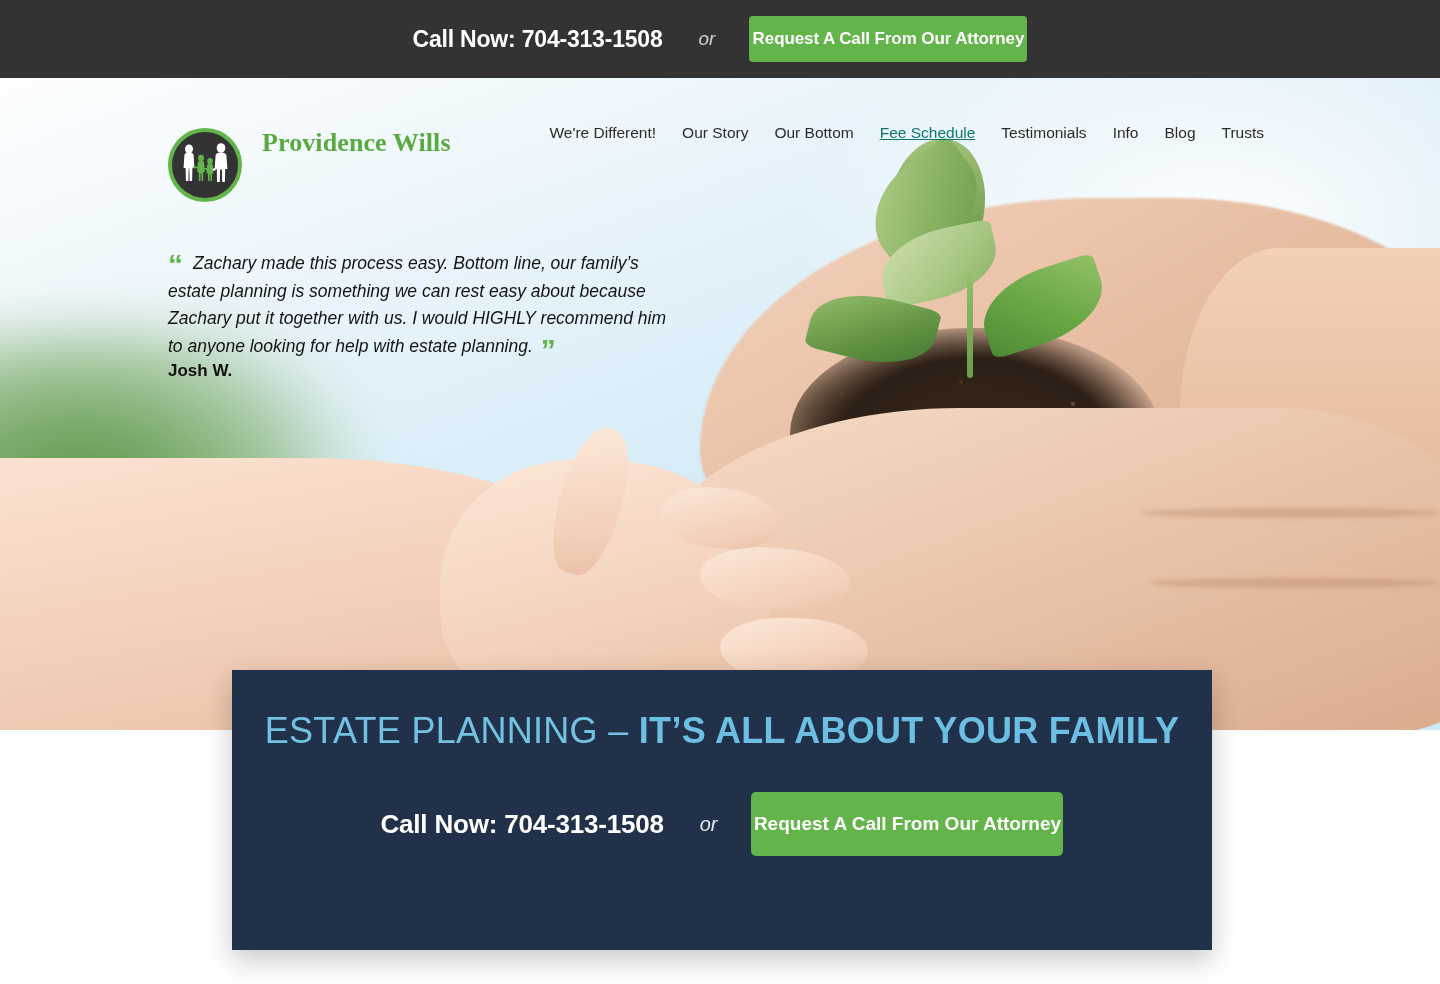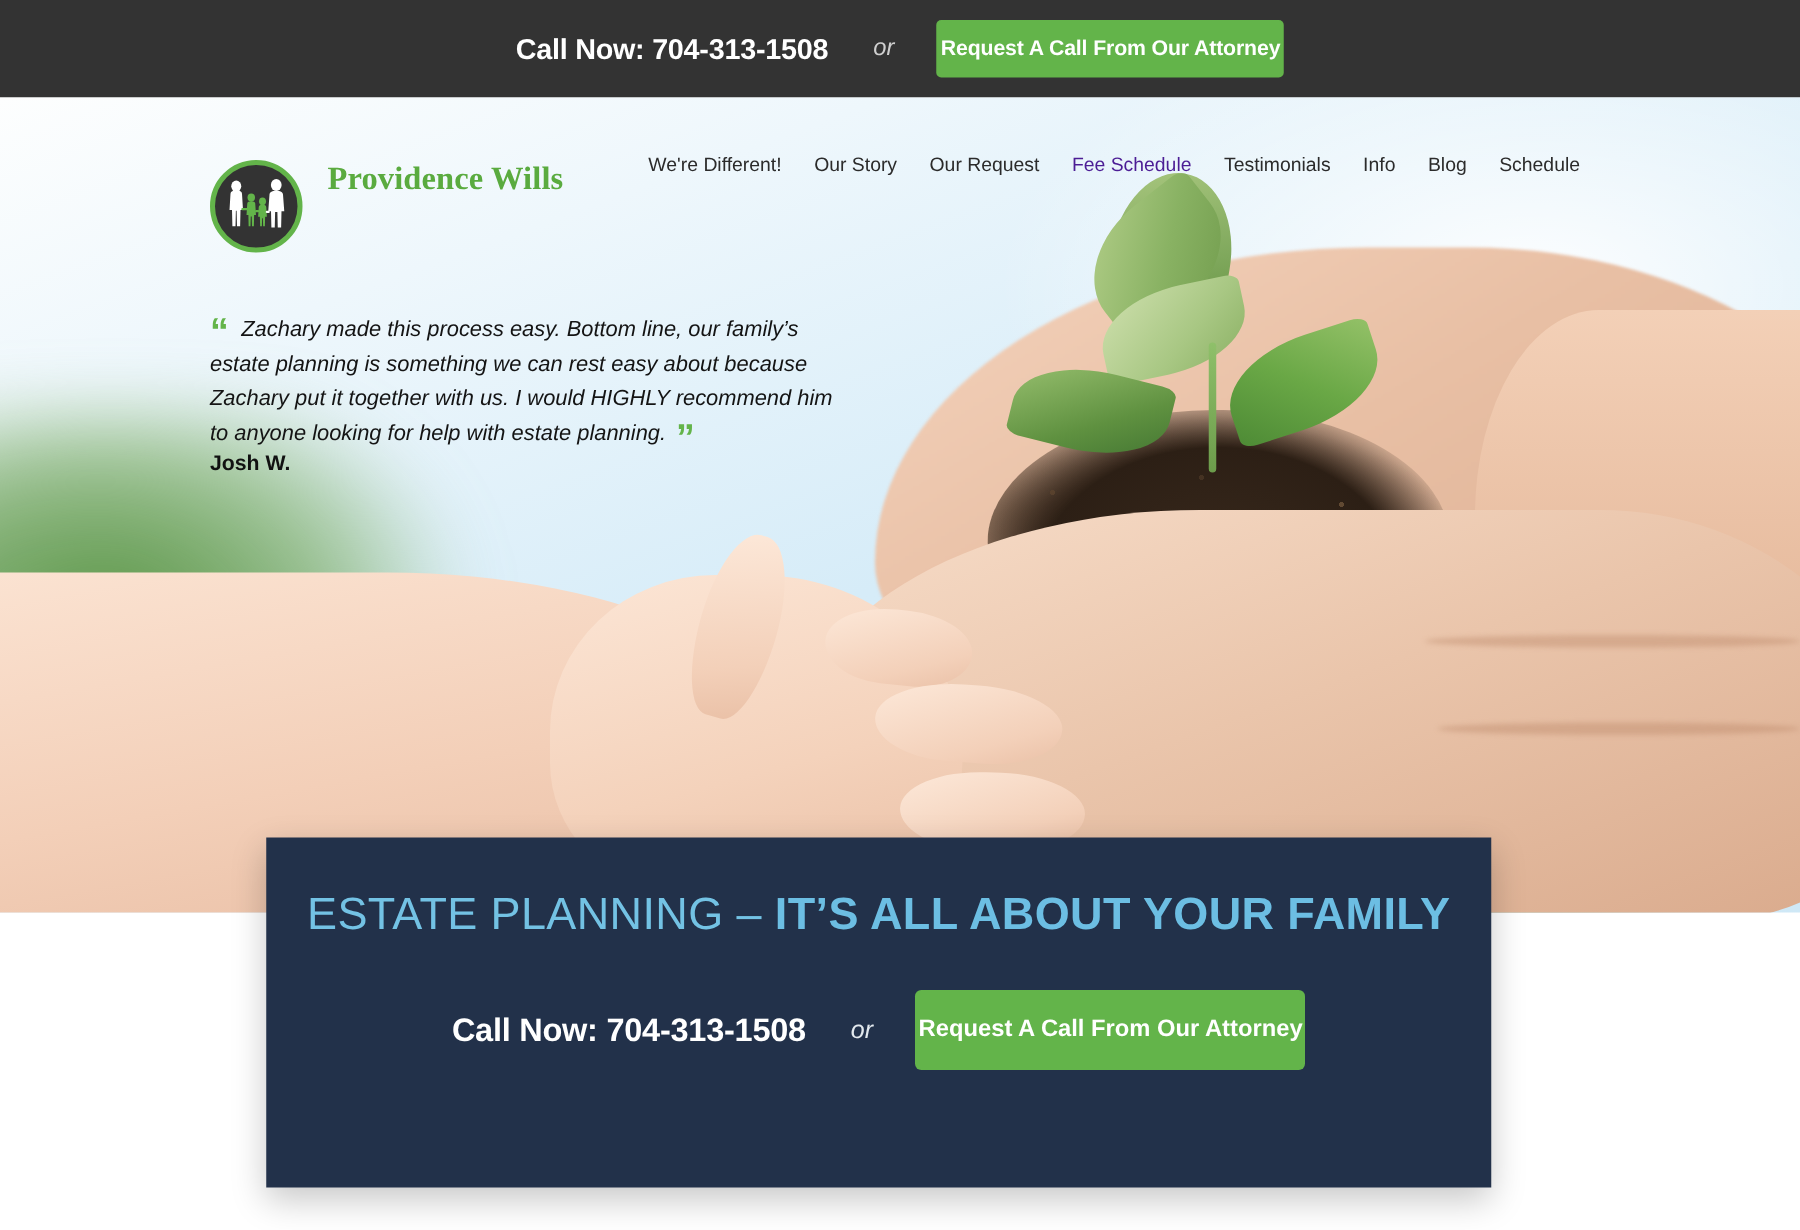--- a/index.html
+++ b/index.html
@@ -263,21 +263,21 @@
     align-items: center;
     gap: 26px;
   }
   .nav-item {
     color: #2b2b2b;
     font-size: 15.5px;
     text-decoration: none;
     white-space: nowrap;
     cursor: pointer;
   }
-  .nav-item.active { color: #4c1d95; }
+  .nav-item.active { color: #0f766e; text-decoration: underline; }
 
   
   .testimonial {
     position: absolute;
     left: 168px; top: 250px;
     width: 500px;
   }
   .quote-body {
     font-size: 17.5px;
     font-style: italic;
@@ -301,21 +301,21 @@
   }
   .quote-location {
     margin-top: 11px;
     font-size: 13px;
     color: #1a1a1a;
   }
 
   
   .cta-panel {
     position: absolute;
-    left: 213px; top: 670px;
+    left: 232px; top: 670px;
     width: 980px;
     height: 280px;
     background: #22314a;
     box-shadow: 0 10px 26px rgba(0,0,0,0.22);
     text-align: center;
   }
   .cta-heading {
     margin-top: 40px;
     font-size: 36px;
     letter-spacing: 0.3px;
@@ -420,26 +420,26 @@
         </svg>
       </div>
       <div class="logo-text">
         <div>Providence Wills</div>
       </div>
     </div>
 
     <nav class="main-nav">
       <a class="nav-item" href="#">We're Different!</a>
       <a class="nav-item" href="#">Our Story</a>
-      <a class="nav-item" href="#">Our Request</a>
+      <a class="nav-item" href="#">Our Bottom</a>
       <a class="nav-item active" href="#">Fee Schedule</a>
       <a class="nav-item" href="#">Testimonials</a>
       <a class="nav-item" href="#">Info</a>
       <a class="nav-item" href="#">Blog</a>
-      <a class="nav-item" href="#">Schedule</a>
+      <a class="nav-item" href="#">Trusts</a>
     </nav>
   </div>
 
   <div class="testimonial">
     <div class="quote-body">
       <span class="quote-open">“</span><span>Zachary made this process easy. Bottom line, our family’s estate planning is something we can rest easy about because Zachary put it together with us. I would HIGHLY recommend him to anyone looking for help with estate planning.</span><span class="quote-close">”</span>
     </div>
     <div class="quote-author">Josh W.</div>
   </div>
 

